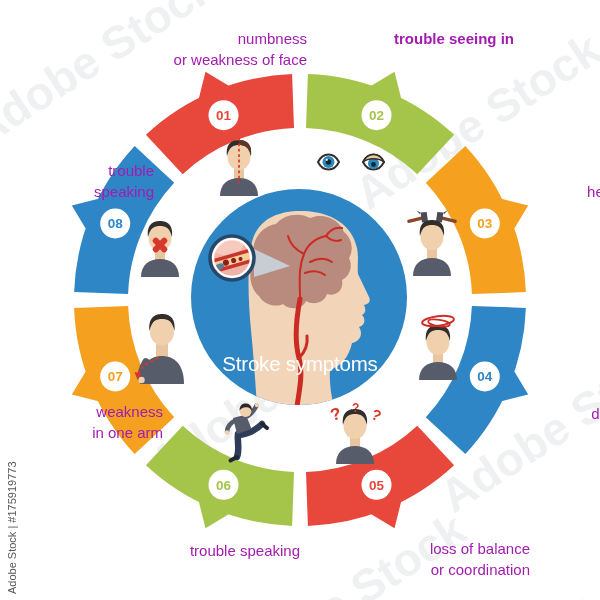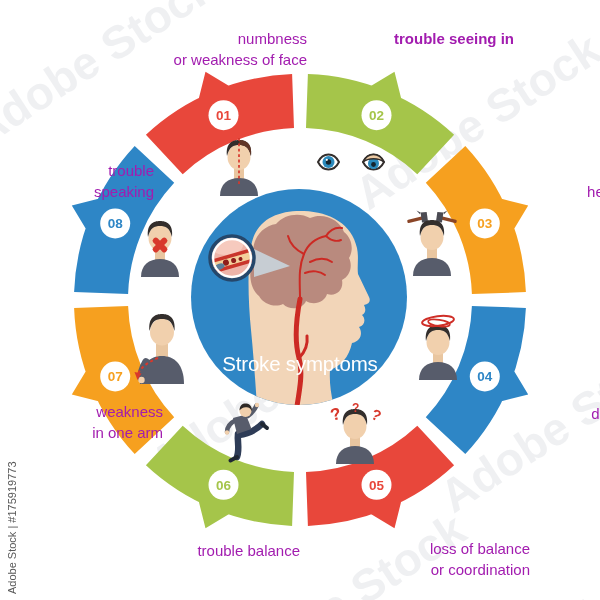--- a/index.html
+++ b/index.html
@@ -135,21 +135,21 @@
     <span>headache</span>
   </div>
   <div class="seg-label sl4">
     <span>dizziness</span>
   </div>
   <div class="seg-label sl5">
     <span>loss of balance</span>
     <span>or coordination</span>
   </div>
   <div class="seg-label sl6">
-    <span>trouble balance</span>
+    <span>trouble speaking</span>
   </div>
   <div class="seg-label sl7">
     <span>weakness</span>
     <span>in one arm</span>
   </div>
   <div class="seg-label sl8">
     <span>trouble</span>
     <span>speaking</span>
   </div>
 

